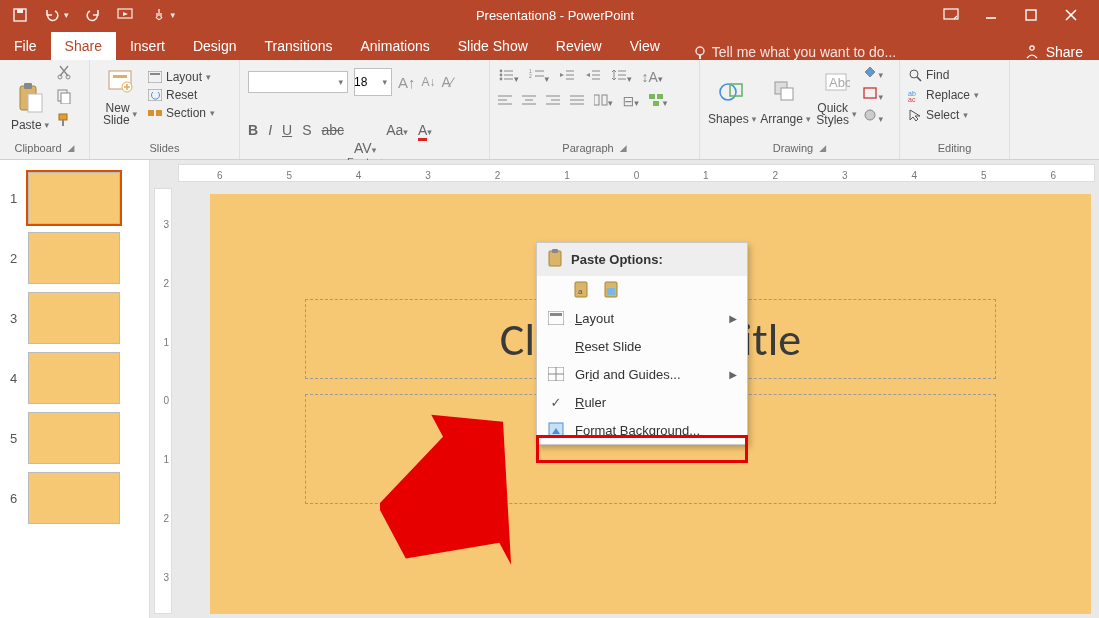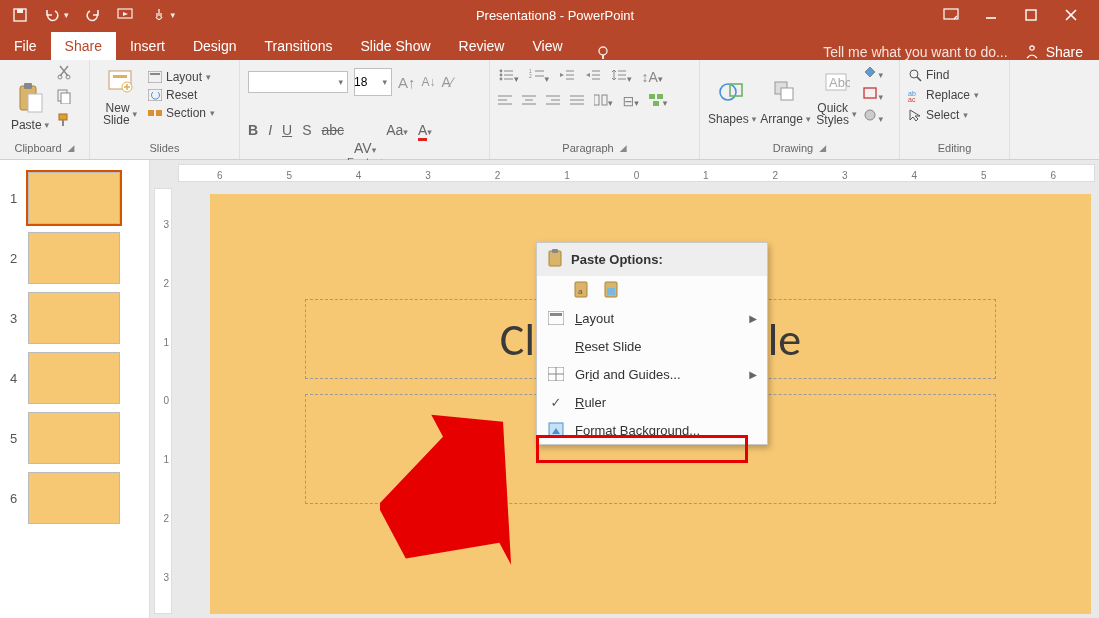--- a/index.html
+++ b/index.html
@@ -11,21 +11,21 @@
   .qat .qat-btn { display: flex; align-items: center; gap: 4px; opacity: .9; }
   .qat .qat-btn svg { display:block; }
   .title-center { flex: 1; text-align: center; font-size: 13px; }
   .win-controls { display: flex; align-items: center; gap: 20px; padding: 0 18px; }
   .win-controls .win-btn { width:20px; height:20px; display:flex; align-items:center; justify-content:center; }
 
   
   .ribbon-tabs { height: 30px; background: #b7472a; display: flex; align-items:flex-end; color:#fff; font-size:14px; }
   .tab { padding: 6px 14px; display:flex; align-items:center; gap:6px; }
   .tab.active { background:#fff; color:#b7472a; }
-  .tell-me { flex:1; display:flex; align-items:center; gap:4px; opacity:.85; padding-left:20px;justify-content:space-between;}
+  .tell-me { flex:1; display:flex; align-items:center; gap:4px; opacity:.85; padding-left:20px;}
   .share { display:flex; align-items:center; gap:6px; padding:0 16px;}
 
   
   .ribbon { height:100px; background:#f1f1f1; border-bottom:1px solid #d0d0d0; display:flex; }
   .group { border-right:1px solid #e0e0e0; display:flex; flex-direction:column; justify-content:space-between; padding:4px 8px 2px; }
   .group .label { text-align:center; font-size:11px; color:#666; height:18px; display:flex; align-items:center; justify-content:center; gap:6px;}
   .group .label .dlg { font-size:9px; color:#888; }
 
   .big-btn { display:flex; flex-direction:column; align-items:center; justify-content:flex-end; font-size:12px; color:#444; gap:2px; min-width:44px;}
   .big-btn .ico { height:36px; display:flex; align-items:center; justify-content:center;}
@@ -52,21 +52,21 @@
 
   .ruler-h { position:absolute; left:28px; top:4px; right:4px; height:18px; background:#fff; border:1px solid #ddd; font-size:10px; color:#777; display:flex; align-items:flex-end; justify-content:space-around; padding:0 6px;}
   .ruler-v { position:absolute; left:4px; top:28px; width:18px; bottom:4px; background:#fff; border:1px solid #ddd; font-size:10px; color:#777; display:flex; flex-direction:column; align-items:flex-end; justify-content:space-around; padding:6px 2px;}
 
   .slide { position:absolute; left:60px; top:34px; right:8px; bottom:4px; background:#f7c873; }
 
   .ph-title { position:absolute; left:95px; top:105px; right:95px; height:80px; border:1px dashed #9a9a9a; display:flex; align-items:center; justify-content:center; font-size:46px; color:#3a3a3a; font-family:"Calibri", sans-serif;}
   .ph-sub { position:absolute; left:95px; top:200px; right:95px; height:110px; border:1px dashed #9a9a9a; text-align:center; font-size:22px; color:#6a6a6a; padding-top:6px;}
 
   
-  .ctx { position:absolute; left:536px; top:242px; width:232px; background:#fcfcfc; border:1px solid #c9c9c9; box-shadow:2px 3px 6px rgba(0,0,0,.25); font-size:13px; color:#333;}
+  .ctx { position:absolute; left:536px; top:242px; width:212px; background:#fcfcfc; border:1px solid #c9c9c9; box-shadow:2px 3px 6px rgba(0,0,0,.25); font-size:13px; color:#333;}
   .ctx-header { background:#eee; padding:6px 10px; display:flex; align-items:center; gap:8px; font-weight:600;}
   .ctx-row { padding:5px 10px; display:flex; align-items:center; gap:10px;}
   .ctx-row.sub { padding-left:36px; gap:12px;}
   .ctx-row .ico { width:18px; height:18px; display:flex; align-items:center; justify-content:center; color:#555;}
   .ctx-row .lab { flex:1;}
   .ctx-row .arrow { font-size:10px; color:#666;}
   .ctx-row u { text-decoration: underline; }
   .ctx-highlight { position:absolute; left:536px; top:435px; width:212px; height:28px; border:3px solid #e60000; pointer-events:none;}
 
   
@@ -145,20 +145,23 @@
       <span>Share</span>
     </div>
   <div class="tab">
       <span>Insert</span>
     </div>
   <div class="tab">
       <span>Design</span>
     </div>
   <div class="tab">
       <span>Transitions</span>
+    </div>
+  <div class="tab">
+      <span>Animations</span>
     </div>
   <div class="tab">
       <span>Slide Show</span>
     </div>
   <div class="tab">
       <span>Review</span>
     </div>
   <div class="tab">
       <span>View</span>
     </div>

